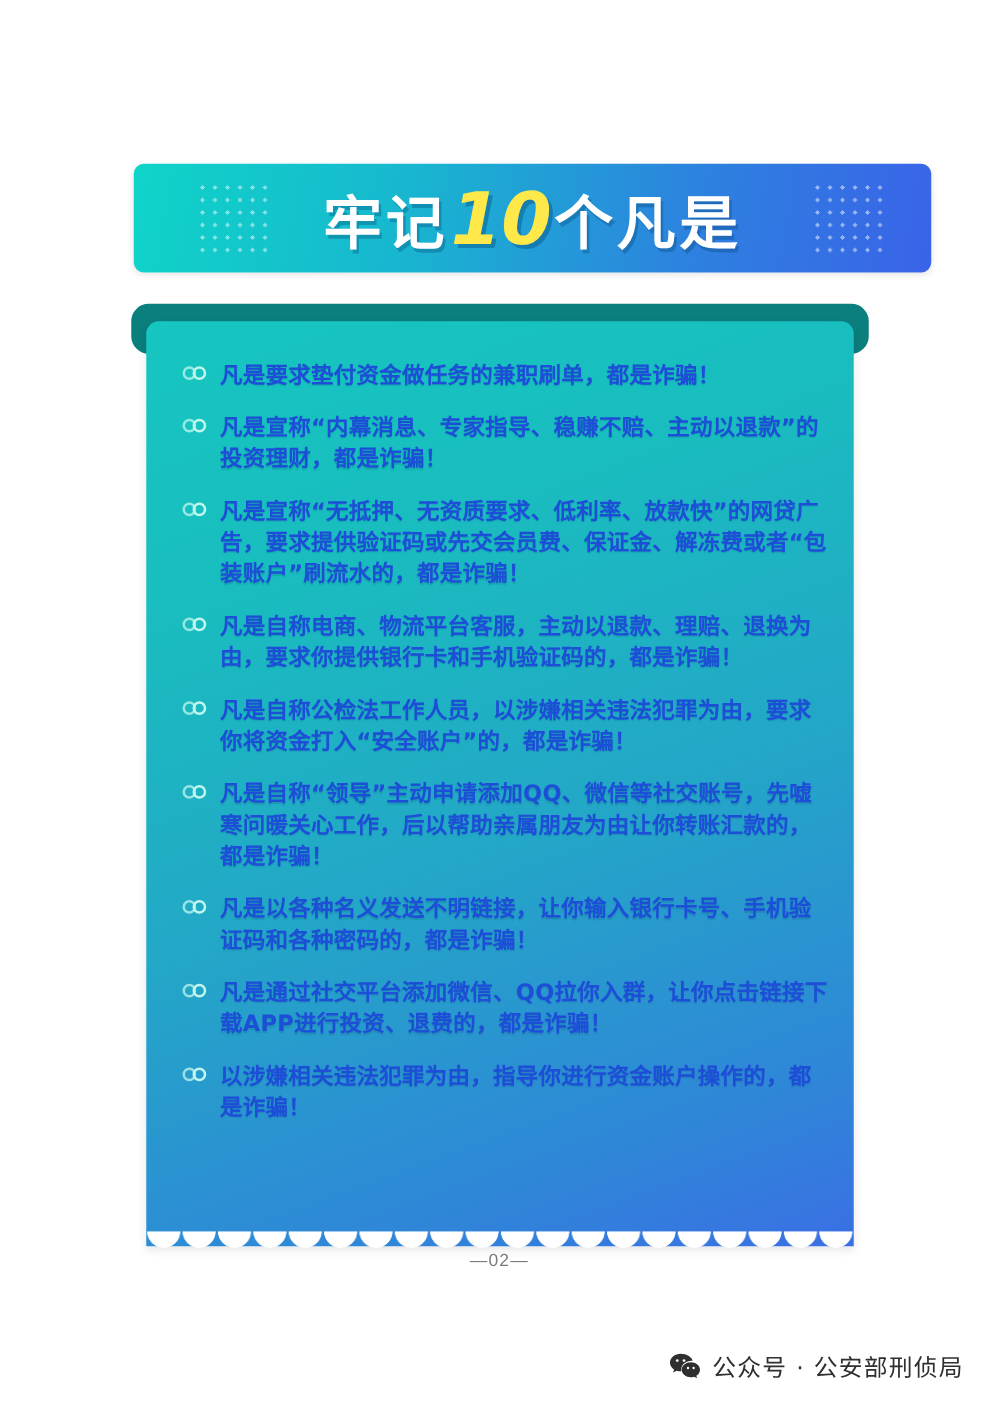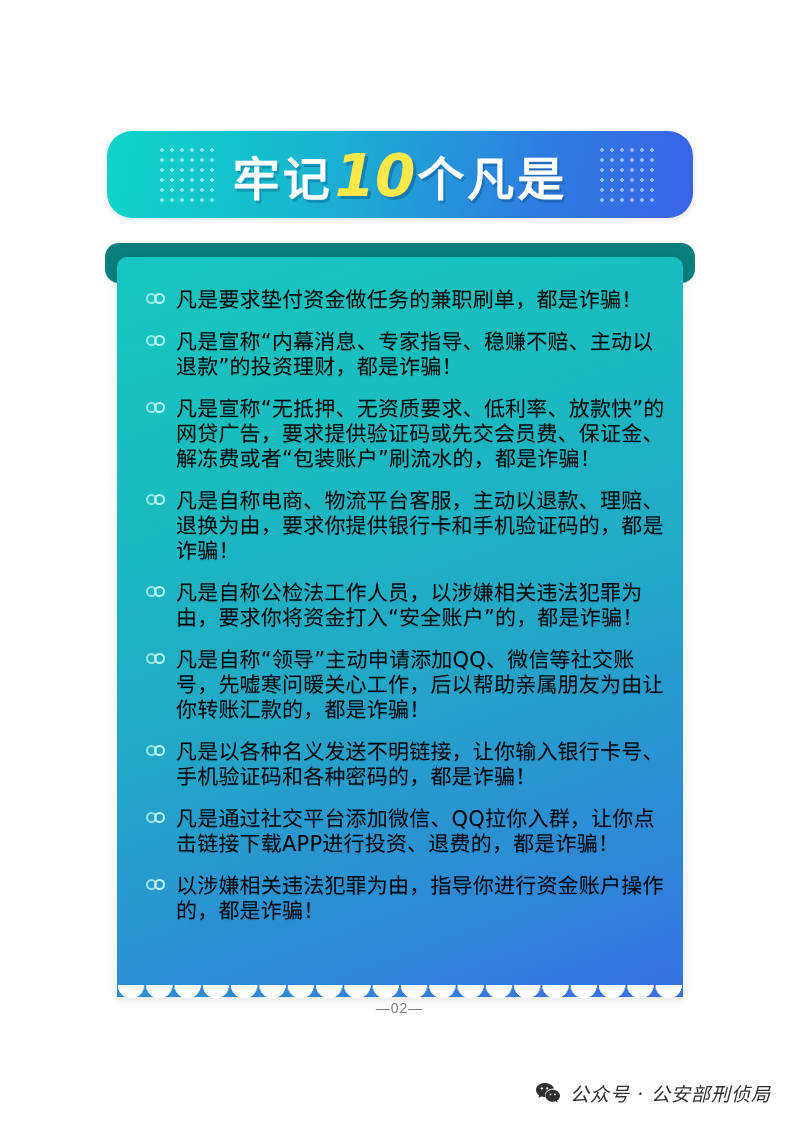--- a/index.html
+++ b/index.html
@@ -13,23 +13,23 @@
     font-family: "Liberation Sans", "DejaVu Sans", sans-serif;
     overflow: hidden;
     position: relative;
   }
 
   
   .title-wrap {
     position: absolute;
     left: 107px;
     top: 131px;
-    width: 586px;
+    width: 638px;
     height: 87px;
-    border-radius: 25px;
+    border-radius: 8px;
     background: linear-gradient(100deg, #0fd4c8 0%, #17b9cf 32%, #2e7fe0 72%, #3a63e8 100%);
     box-shadow: 0 2px 6px rgba(0,0,0,0.10);
     overflow: hidden;
   }
   .dots-left, .dots-right {
     position: absolute;
     top: 14px;
     height: 60px;
     width: 62px;
     background-image:
@@ -122,26 +122,26 @@
     width: 11px;
     height: 11px;
     border: 2px solid #bff7ee;
     border-radius: 50%;
     box-sizing: border-box;
   }
   .bullet i.a { left: 0; opacity: .75; }
   .bullet i.b { left: 8px; }
   .item-text {
     flex: 1 1 auto;
-    color: #000000;
-    font-size: 21px;
+    color: #1d4ed8;
+    font-size: 18px;
     line-height: 25px;
     font-family: "DejaVu Sans", "Liberation Sans", sans-serif;
     letter-spacing: 0.2px;
-    font-weight: normal;
+    font-weight: bold;
     text-shadow: 0 1px 1px rgba(0,60,90,0.18);
   }
 
   
   .page-no {
     position: absolute;
     left: 0; right: 0;
     top: 1000px;
     text-align: center;
     color: #7b7b7b;
@@ -163,21 +163,20 @@
     width: 26px;
     height: 22px;
     position: relative;
     flex: 0 0 auto;
   }
   .footer-text {
     font-size: 19px;
     color: #2f2f2f;
     font-family: "DejaVu Sans", "Liberation Sans", sans-serif;
     letter-spacing: 1px;
-    font-style: italic;
   }
 </style>
 </head>
 <body>
 
 <div class="title-wrap">
   <div class="dots-left"></div>
   <div class="dots-right"></div>
   <div class="title-text">
     <span>牢记</span><span class="num">10</span><span>个凡是</span>

